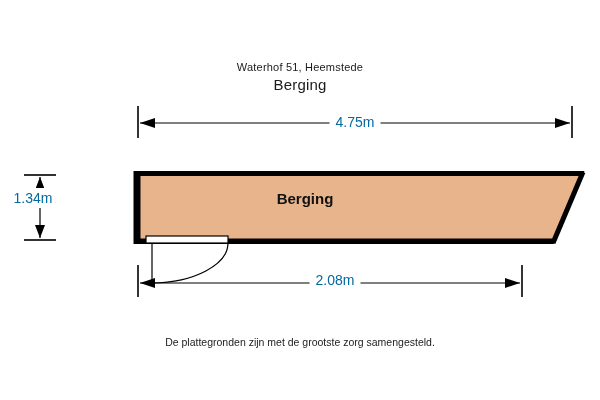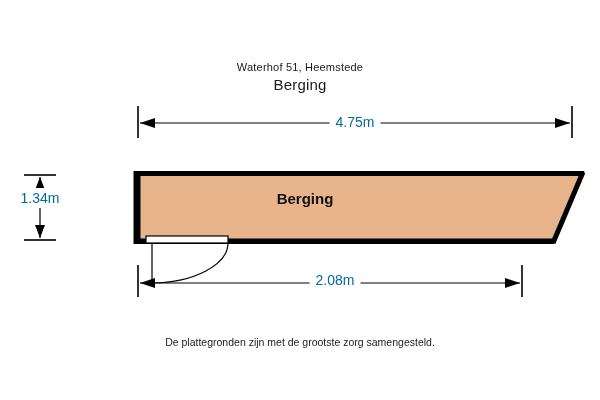--- a/index.html
+++ b/index.html
@@ -62,21 +62,21 @@
     padding: 0 6px;
   }
   .dim-bottom-text {
     left: 335px;
     top: 272px;
     transform: translateX(-50%);
     background: #ffffff;
     padding: 0 6px;
   }
   .dim-left-text {
-    left: 40px;
+    left: 33px;
     top: 198px;
     transform: translate(-50%, -50%);
     background: #ffffff;
     padding: 2px 0;
     font-size: 14px;
   }
   .disclaimer {
     position: absolute;
     left: 0;
     top: 311px;

